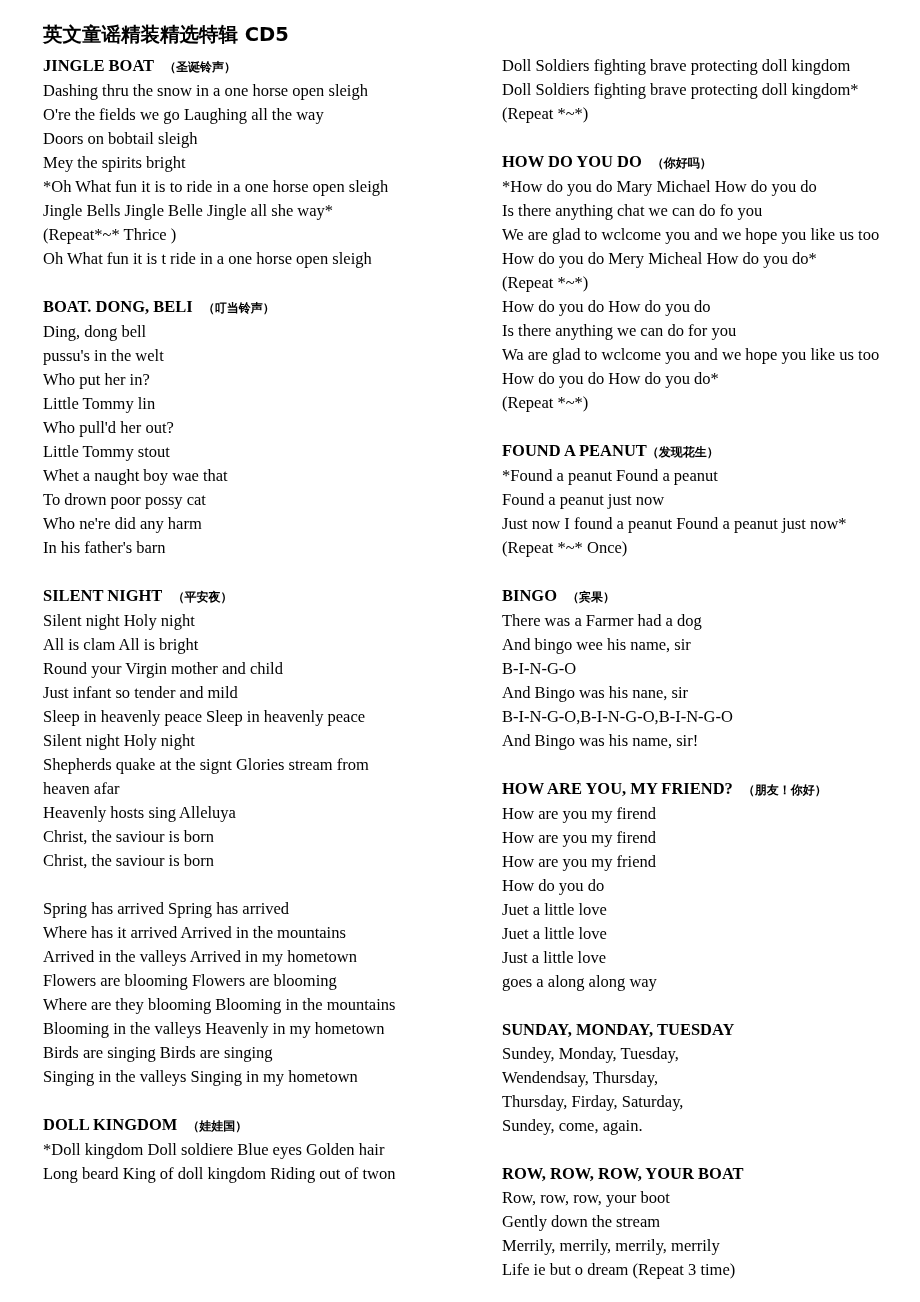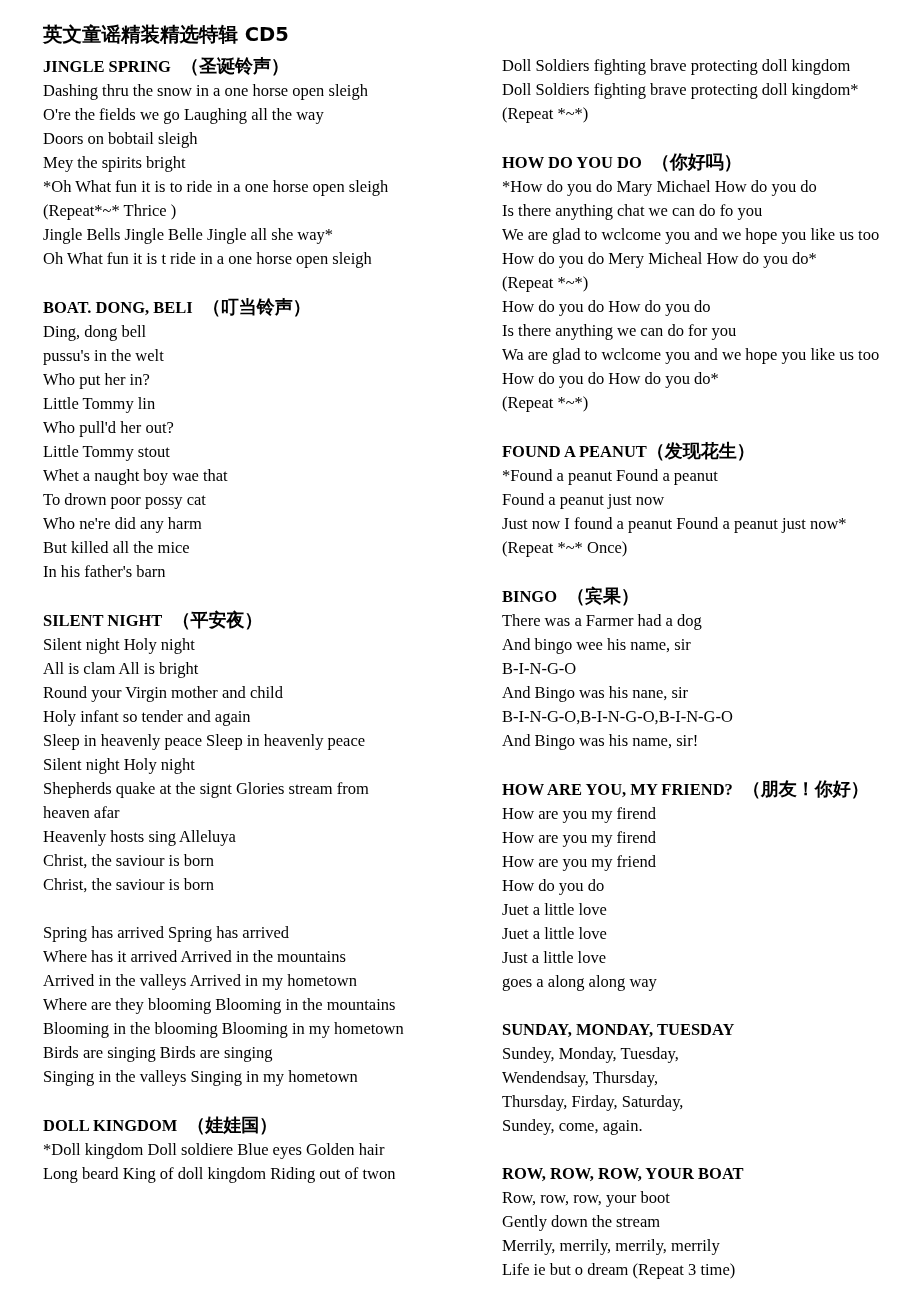--- a/index.html
+++ b/index.html
@@ -46,21 +46,21 @@
   .song-heading {
     font-weight: 700;
     font-size: 16.5px;
     line-height: 24px;
     white-space: nowrap;
     margin: 0;
   }
   .song-heading .cn {
     font-family: Liberation Sans, sans-serif;
     font-weight: 700;
-    font-size: 18px;
+    font-size: 12px;
   }
   .song-heading .gap-wide { display: inline-block; width: 10px; }
   .song-heading .gap-none { display: inline-block; width: 0px; }
   .line {
     font-size: 16.5px;
     line-height: 24px;
     white-space: nowrap;
     margin: 0;
   }
   .spacer { height: 24px; }
@@ -68,67 +68,67 @@
 </head>
 <body>
 
 <div id="page">
 
   <div id="doc-title">英文童谣精装精选特辑 CD5</div>
 
   <div id="columns">
     <div class="column left">
         <div class="song">
-          <div class="song-heading"><span>JINGLE SPRING</span><span class="gap-wide"></span><span class="cn">（圣诞铃声）</span></div>
+          <div class="song-heading"><span>JINGLE BOAT</span><span class="gap-wide"></span><span class="cn">（圣诞铃声）</span></div>
           <div class="line">Dashing thru the snow in a one horse open sleigh</div>
           <div class="line">O're the fields we go Laughing all the way</div>
           <div class="line">Doors on bobtail sleigh</div>
           <div class="line">Mey the spirits bright</div>
           <div class="line">*Oh What fun it is to ride in a one horse open sleigh</div>
+          <div class="line">Jingle Bells Jingle Belle Jingle all she way*</div>
           <div class="line">(Repeat*~* Thrice )</div>
-          <div class="line">Jingle Bells Jingle Belle Jingle all she way*</div>
           <div class="line">Oh What fun it is t ride in a one horse open sleigh</div>
         </div>
         <div class="spacer"></div>
         <div class="song">
           <div class="song-heading"><span>BOAT. DONG, BELI</span><span class="gap-wide"></span><span class="cn">（叮当铃声）</span></div>
           <div class="line">Ding, dong bell</div>
           <div class="line">pussu's in the welt</div>
           <div class="line">Who put her in?</div>
           <div class="line">Little Tommy lin</div>
           <div class="line">Who pull'd her out?</div>
           <div class="line">Little Tommy stout</div>
           <div class="line">Whet a naught boy wae that</div>
           <div class="line">To drown poor possy cat</div>
           <div class="line">Who ne're did any harm</div>
-          <div class="line">But killed all the mice</div>
           <div class="line">In his father's barn</div>
         </div>
         <div class="spacer"></div>
         <div class="song">
           <div class="song-heading"><span>SILENT NIGHT</span><span class="gap-wide"></span><span class="cn">（平安夜）</span></div>
           <div class="line">Silent night Holy night</div>
           <div class="line">All is clam All is bright</div>
           <div class="line">Round your Virgin mother and child</div>
-          <div class="line">Holy infant so tender and again</div>
+          <div class="line">Just infant so tender and mild</div>
           <div class="line">Sleep in heavenly peace Sleep in heavenly peace</div>
           <div class="line">Silent night Holy night</div>
           <div class="line">Shepherds quake at the signt Glories stream from</div>
           <div class="line">heaven afar</div>
           <div class="line">Heavenly hosts sing Alleluya</div>
           <div class="line">Christ, the saviour is born</div>
           <div class="line">Christ, the saviour is born</div>
         </div>
         <div class="spacer"></div>
         <div class="song">
           <div class="line">Spring has arrived Spring has arrived</div>
           <div class="line">Where has it arrived Arrived in the mountains</div>
           <div class="line">Arrived in the valleys Arrived in my hometown</div>
+          <div class="line">Flowers are blooming Flowers are blooming</div>
           <div class="line">Where are they blooming Blooming in the mountains</div>
-          <div class="line">Blooming in the blooming Blooming in my hometown</div>
+          <div class="line">Blooming in the valleys Heavenly in my hometown</div>
           <div class="line">Birds are singing Birds are singing</div>
           <div class="line">Singing in the valleys Singing in my hometown</div>
         </div>
         <div class="spacer"></div>
         <div class="song">
           <div class="song-heading"><span>DOLL KINGDOM</span><span class="gap-wide"></span><span class="cn">（娃娃国）</span></div>
           <div class="line">*Doll kingdom Doll soldiere Blue eyes Golden hair</div>
           <div class="line">Long beard King of doll kingdom Riding out of twon</div>
         </div>
       </div>

